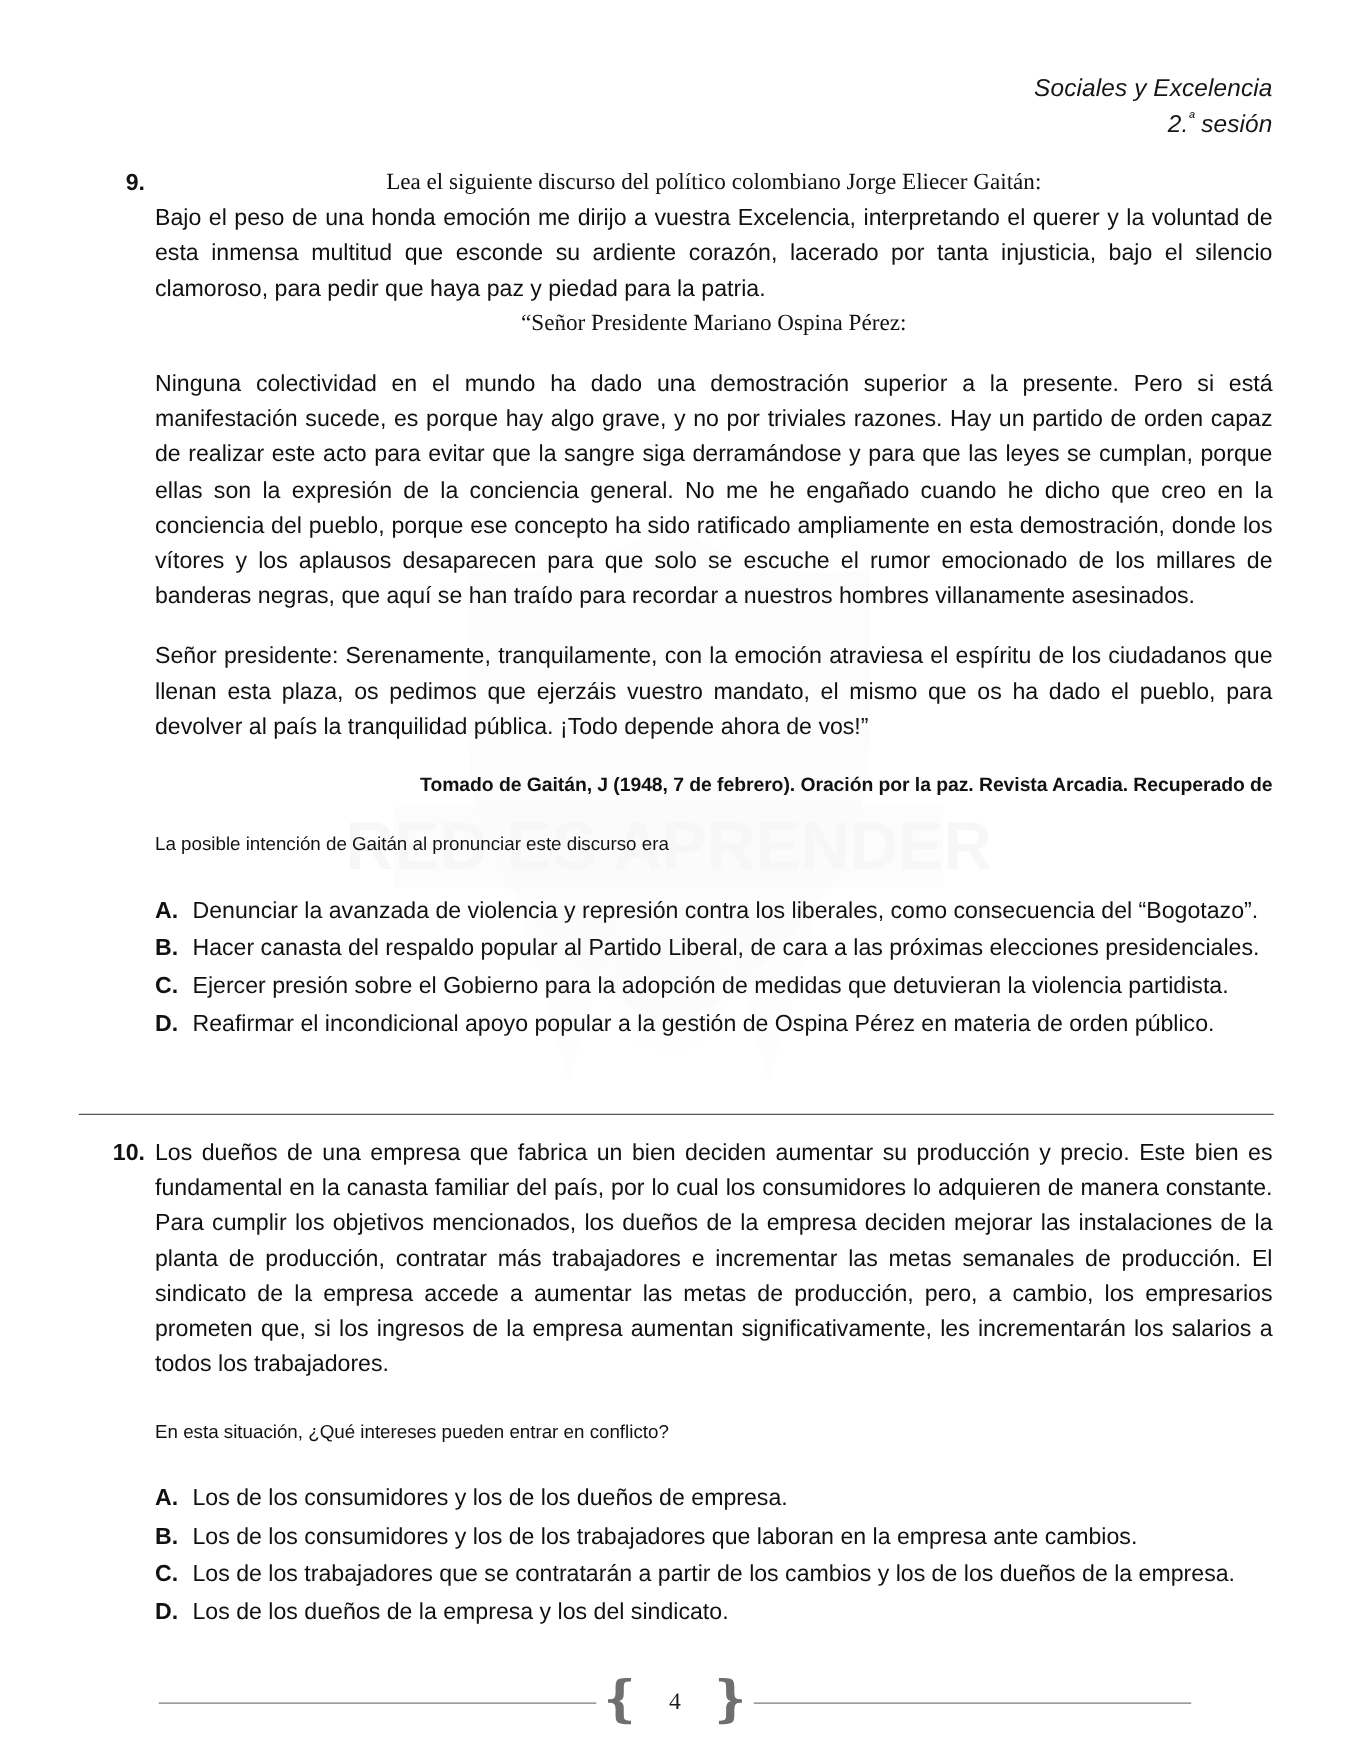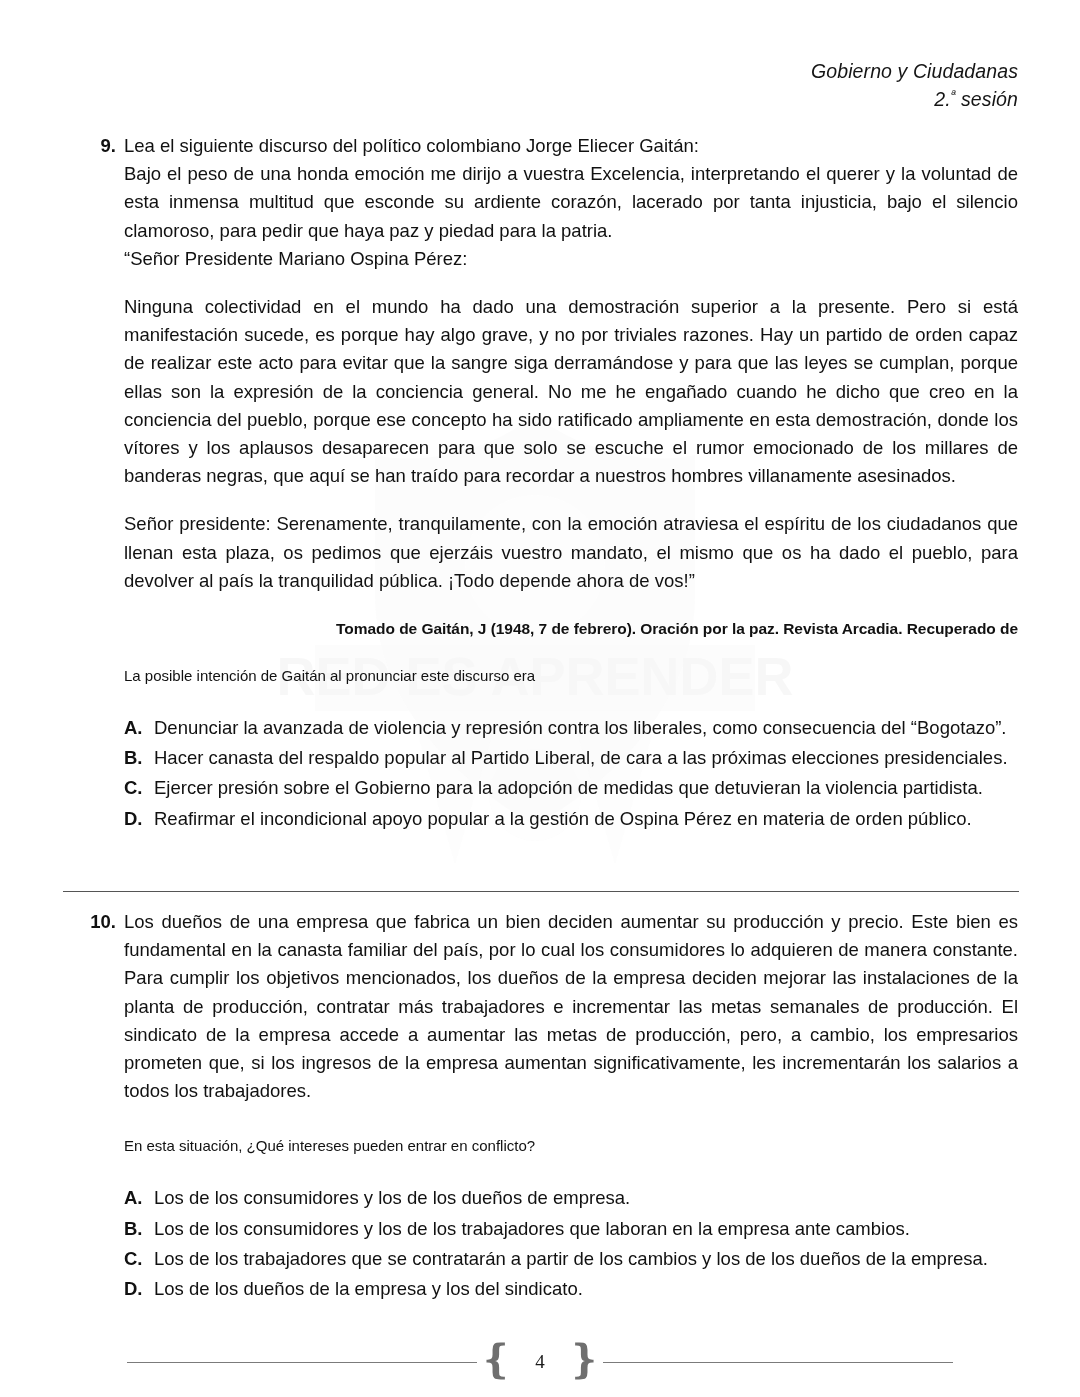--- a/index.html
+++ b/index.html
@@ -83,21 +83,21 @@
     flex: 1 1 auto;
     font-size: 18.5px;
     line-height: 1.525;
   }
 
   p.para {
     margin: 0;
     text-align: justify;
     text-justify: inter-word;
   }
-  p.para.nojust { text-align: left; }
+  p.para.nojust { text-align: center; font-family: Liberation Serif, serif; }
   p.para + p.para { margin-top: 20px; }
 
   
   .citation {
     margin-top: 22px;
     margin-left: 128px;
     font-weight: bold;
     font-size: 15.5px;
     line-height: 1.55;
     text-align: right;
@@ -194,21 +194,21 @@
       <path d="M320 330 L360 470 L400 330 Z" opacity="0.3"></path>
       <circle cx="280" cy="400" r="46" opacity="0.25"></circle>
     </g>
     <text x="280" y="300" font-family="Liberation Sans, sans-serif" font-size="54" font-weight="bold" fill="#707070" text-anchor="middle" opacity="0.9">RED ES APRENDER</text>
   </svg>
 </div>
 
 <div class="page">
 
   <div class="doc-header">
-    <span class="sub">Gobierno y Ciudadanas</span>
+    <span class="sub">Sociales y Excelencia</span>
     <span class="sub"><span>2.</span><span class="sup">ª</span><span> sesión</span></span>
   </div>
 
   <div class="question" id="question-9">
     <div class="q-row">
       <div class="q-num">9.</div>
       <div class="q-body">
 
         <p class="para nojust">Lea el siguiente discurso del político colombiano Jorge Eliecer Gaitán:</p>
         <p class="para" style="margin-top:0">Bajo el peso de una honda emoción me dirijo a vuestra Excelencia, interpretando el querer y la voluntad de esta inmensa multitud que esconde su ardiente corazón, lacerado por tanta injusticia, bajo el silencio clamoroso, para pedir que haya paz y piedad para la patria.</p>

